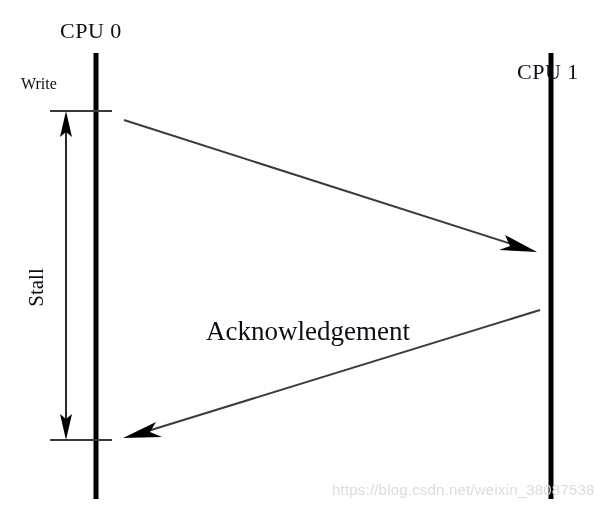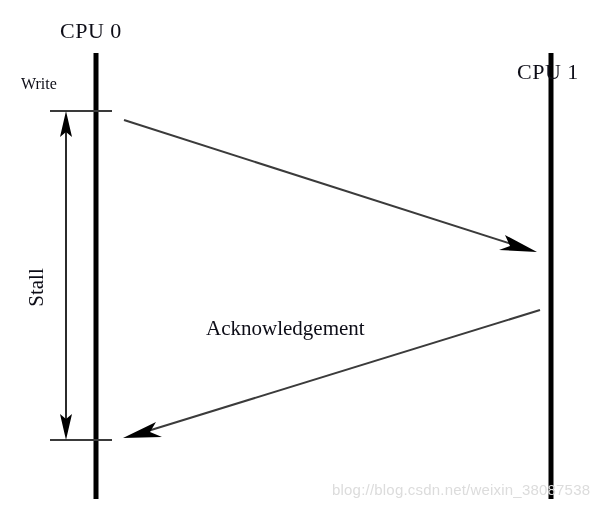--- a/index.html
+++ b/index.html
@@ -50,21 +50,21 @@
     transform-origin: center center;
   }
   #invalidate-label {
     left: 264px;
     top: 133px;
     font-size: 21px;
   }
   #ack-label {
     left: 206px;
     top: 318px;
-    font-size: 21px;
+    font-size: 27px;
   }
   #watermark {
     position: absolute;
     left: 332px;
     top: 481px;
     font-size: 15px;
     font-family: "Liberation Sans", "DejaVu Sans", sans-serif;
     color: #dcdcdc;
     letter-spacing: 0.2px;
     white-space: nowrap;
@@ -105,15 +105,15 @@
 
   <div class="lbl cpu-label" id="cpu1-label">CPU 1</div>
 
   <div class="lbl" id="write-label">Write</div>
 
   <div class="lbl" id="stall-label">Stall</div>
 
 
   <div class="lbl" id="ack-label">Acknowledgement</div>
 
-  <div id="watermark">blog://blog.csdn.net/weixin_38087538</div>
+  <div id="watermark">https://blog.csdn.net/weixin_38087538</div>
 
 </div>
 
 </body></html>

